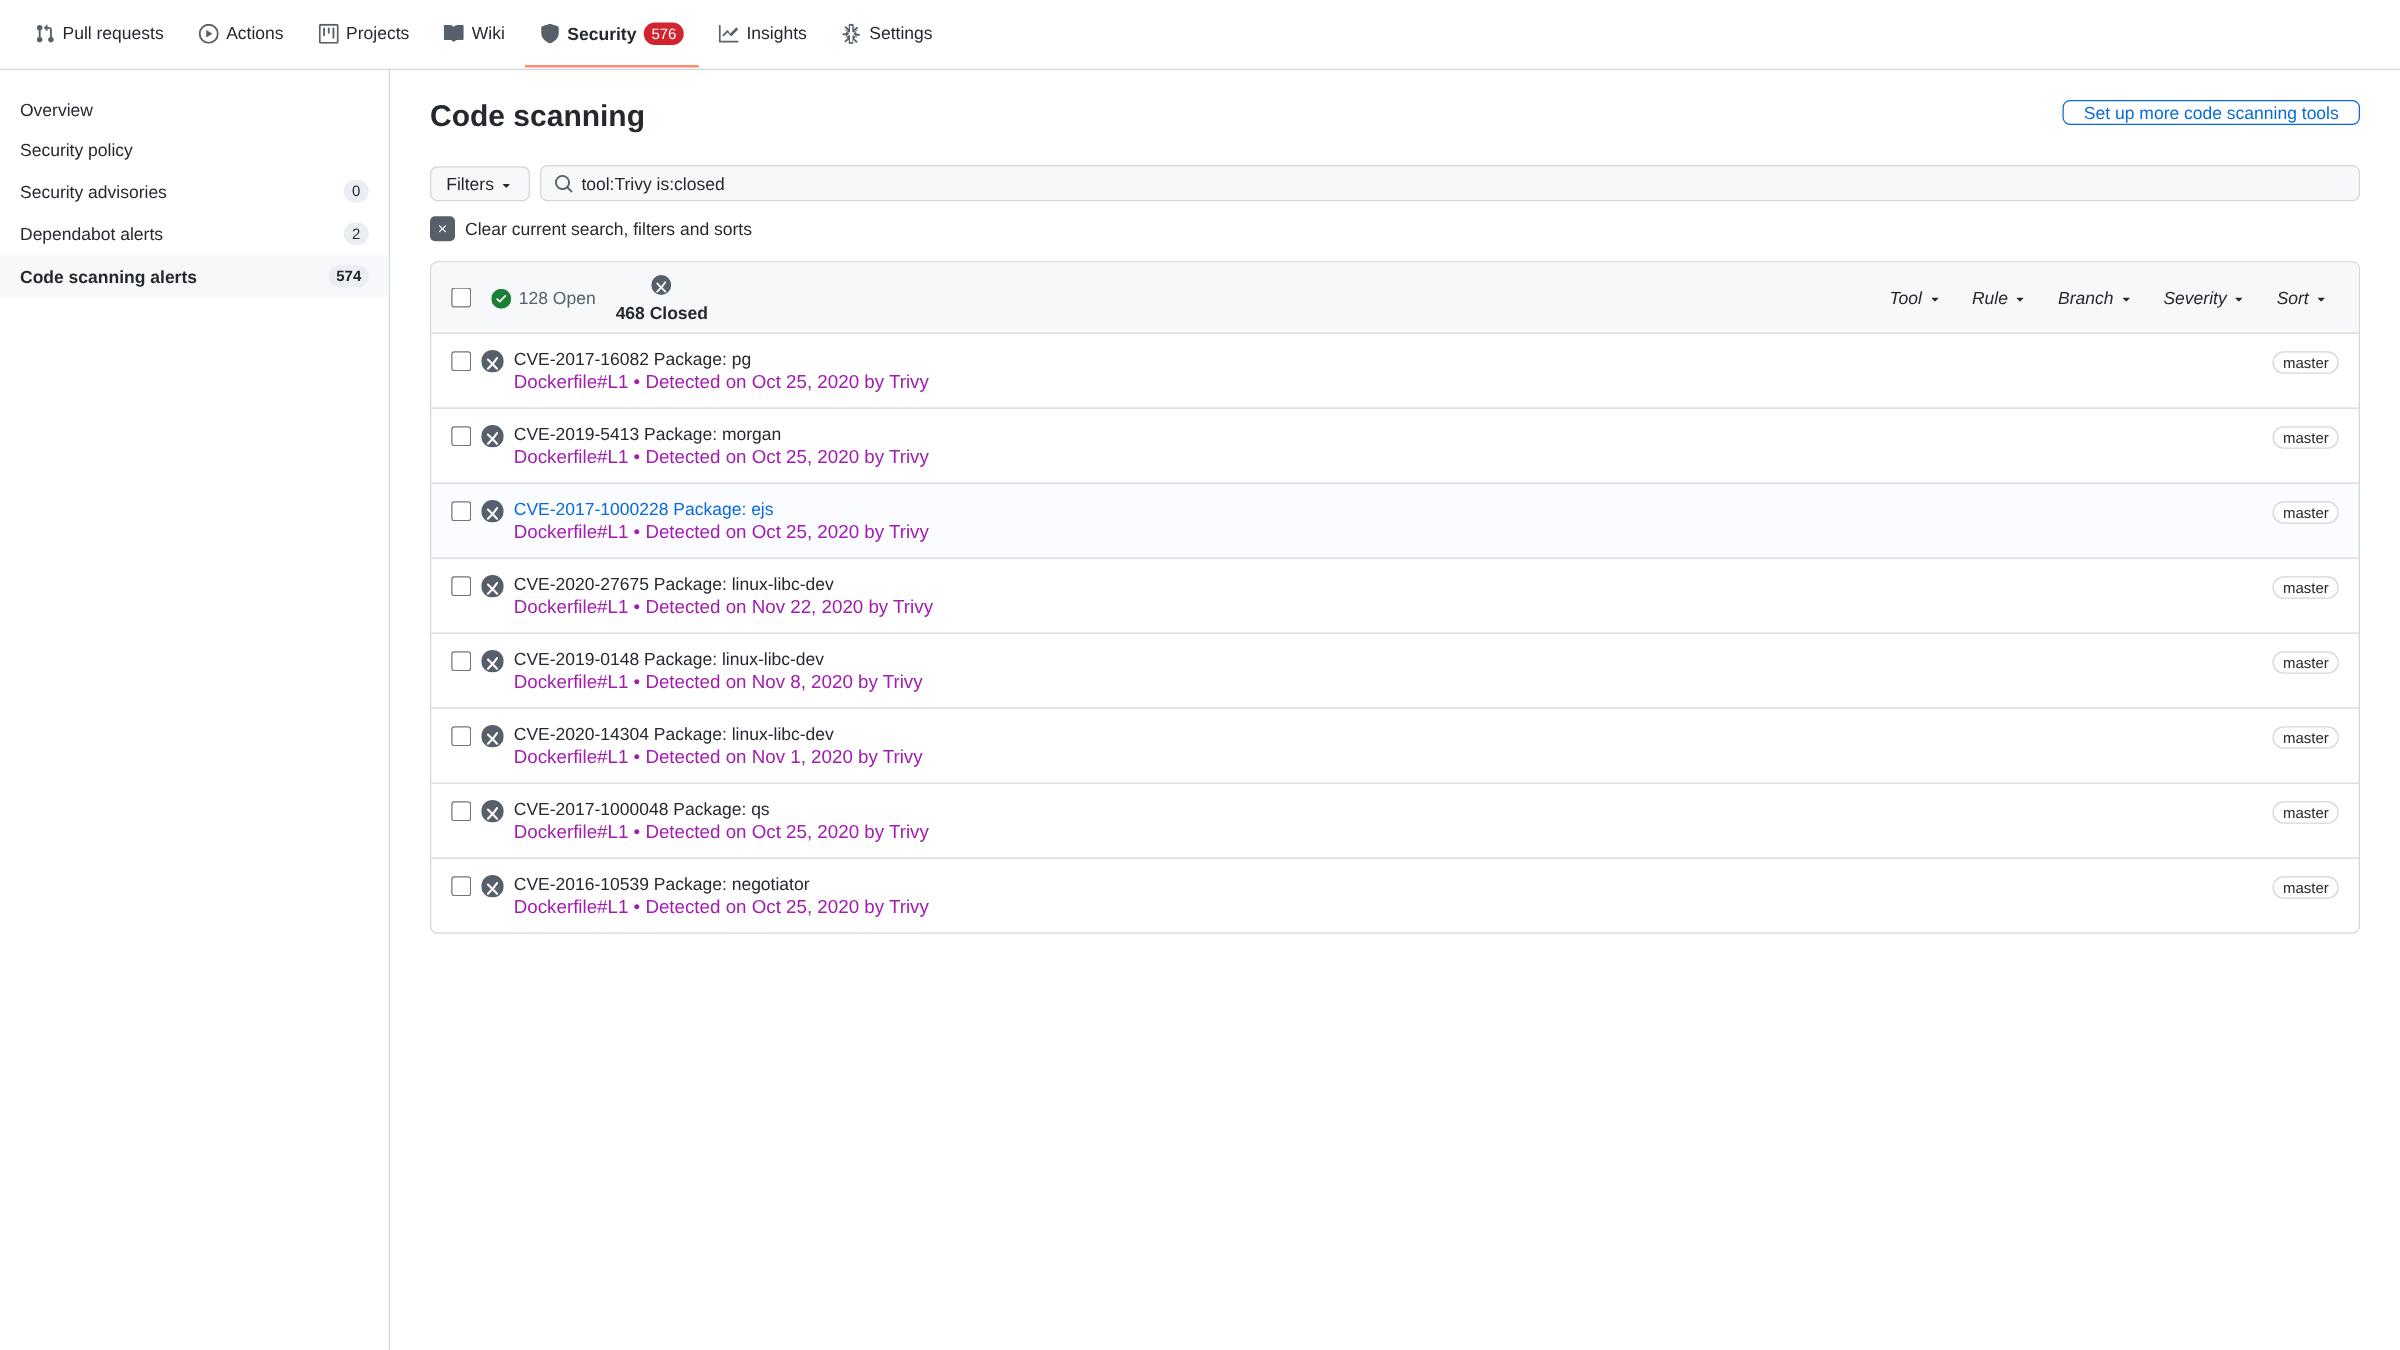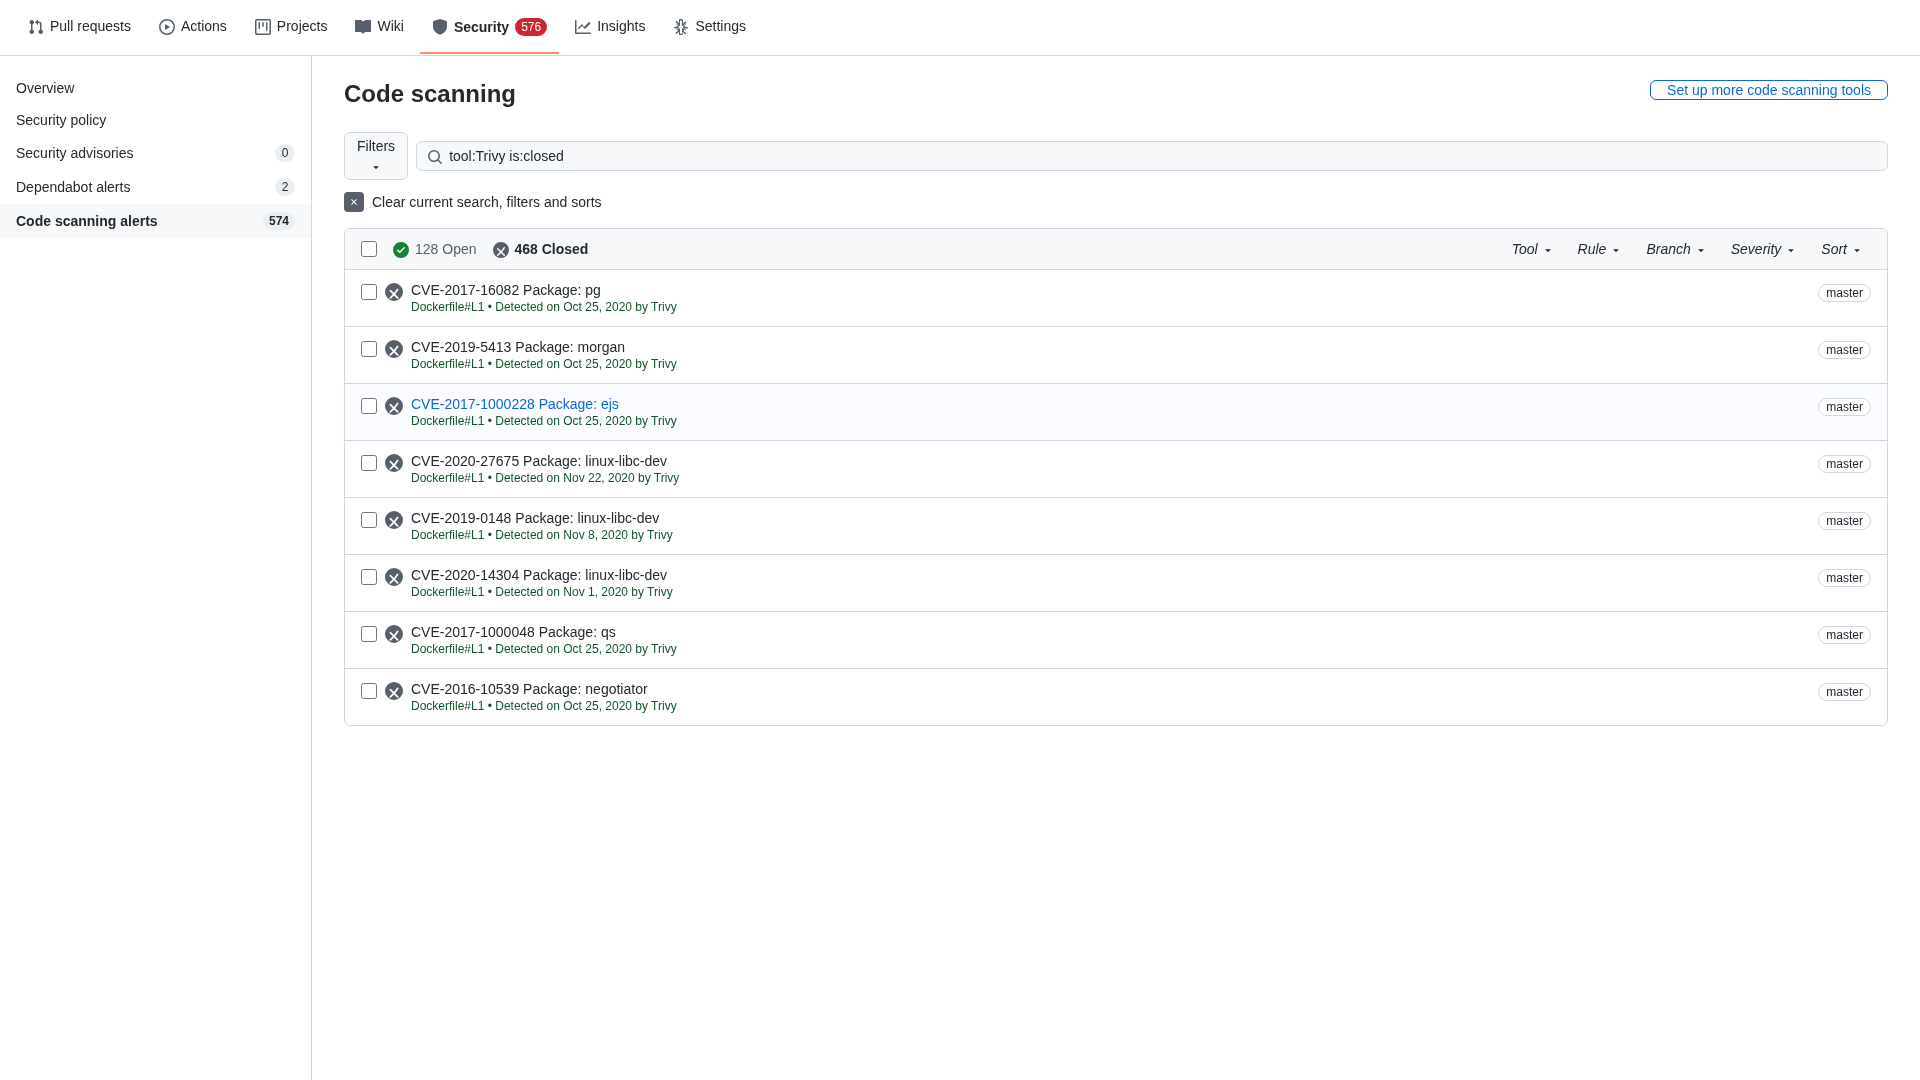--- a/index.html
+++ b/index.html
@@ -121,21 +121,20 @@
       display: flex;
       align-items: center;
       gap: 4px;
       padding: 5px 12px;
       border: 1px solid #d0d7de;
       border-radius: 6px;
       background: #f6f8fa;
       font-size: 14px;
       cursor: pointer;
       color: #24292f;
-      flex-direction: column;
     }
     .search-box {
       display: flex;
       align-items: center;
       gap: 6px;
       flex: 1;
       border: 1px solid #d0d7de;
       border-radius: 6px;
       padding: 5px 10px;
       background: #f6f8fa;
@@ -199,21 +198,21 @@
       gap: 16px;
     }
     .results-count {
       display: flex;
       align-items: center;
       gap: 6px;
       font-size: 14px;
       color: #57606a;
       cursor: pointer;
     }
-    .results-count.active { color: #24292f; font-weight: 600; }
+    .results-count.active { color: #24292f; font-weight: 600; flex-direction: column; }
 
     .results-header-right {
       display: flex;
       align-items: center;
       gap: 8px;
       font-style: italic;
     }
     .filter-dropdown {
       display: flex;
       align-items: center;
@@ -260,22 +259,22 @@
       font-size: 14px;
       color: #24292f;
       margin-bottom: 2px;
     }
     .row-title a {
       color: #0969da;
       text-decoration: none;
     }
     .row-title span { color: #24292f; }
     .row-meta {
-      font-size: 12px;
-      color: #14532d;
+      font-size: 15px;
+      color: #a21caf;
     }
     .row-branch {
       flex-shrink: 0;
       margin-left: auto;
       margin-top: 2px;
     }
     .branch-badge {
       display: inline-flex;
       align-items: center;
       padding: 1px 7px;

